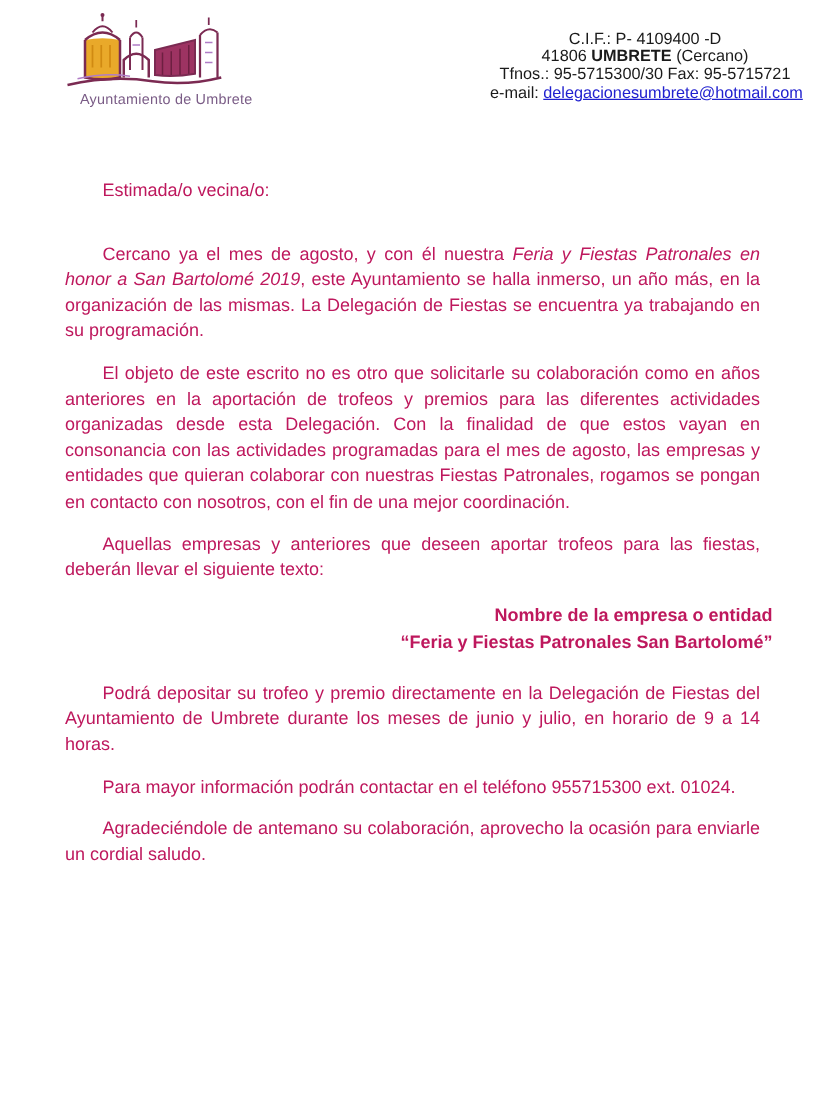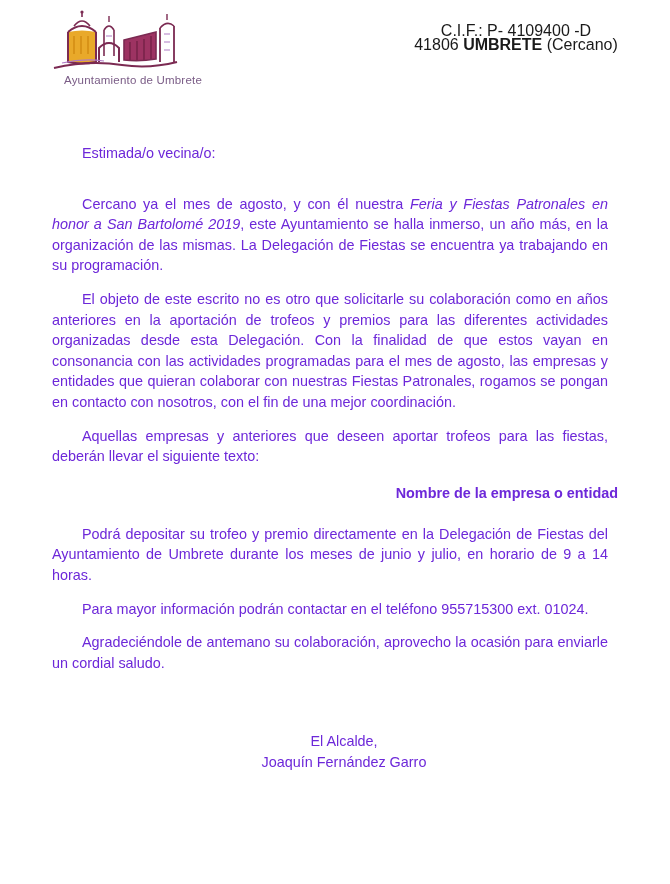--- a/index.html
+++ b/index.html
@@ -48,42 +48,42 @@
     text-align: right;
   }
 
   .contact-block {
     position: absolute;
     left: 392px;
     top: 24px;
     width: 248px;
     text-align: center;
     font-family: "Liberation Sans", sans-serif;
-    font-size: 16px;
+    font-size: 13px;
     line-height: 14.2px;
     color: #1a1a1a;
   }
   .contact-line { white-space: nowrap; }
   .contact-line b { font-weight: bold; }
   .email-label { }
   .email-link {
     color: #2020cf;
     text-decoration: underline;
   }
 
   
   .letter-body {
     position: absolute;
     left: 52px;
     top: 143px;
     width: 566px;
     font-family: "Liberation Sans", sans-serif;
     font-size: 14.4px;
     line-height: 20.6px;
-    color: #6d28d9;
+    color: #be185d;
   }
 
   .salutation {
     margin: 0 0 30px 0;
     padding-left: 30px;
   }
 
   p.para {
     margin: 0 10px 13px 0;
     text-align: justify;
@@ -144,42 +144,41 @@
 
       <path d="M10,58 Q45,50 78,55 Q105,59 133,52" stroke="#7b2a52" stroke-width="2" fill="none"></path>
       <path d="M18,53 Q40,48 60,51" stroke="#b07cc6" stroke-width="1.2" fill="none"></path>
     </svg>
     <div class="logo-caption">Ayuntamiento de Umbrete</div>
   </div>
 
   <div class="contact-block">
     <div class="contact-line">C.I.F.: P- 4109400 -D</div>
     <div class="contact-line"><span>41806 </span><b>UMBRETE</b><span> (Cercano)</span></div>
+    <div class="contact-line">Tfnos.: 95-5715300/30  Fax: 95-5715721</div>
+    <div class="contact-line"><span class="email-label">e-mail: </span><a class="email-link" href="#">delegacionesumbrete@hotmail.com</a></div>
   </div>
 
 </div>
 
 <div class="letter-body">
 
   <div class="salutation">Estimada/o vecina/o:</div>
 
   <div id="paras-before">
       <p class="para"><span>Cercano ya el mes de agosto, y con él nuestra </span><i>Feria y Fiestas Patronales en honor a San Bartolomé 2019</i><span>, este Ayuntamiento se halla inmerso, un año más, en la organización de las mismas. La Delegación de Fiestas se encuentra ya trabajando en su programación.</span></p>
       <p class="para"><span>El objeto de este escrito no es otro que solicitarle su colaboración como en años anteriores en la aportación de trofeos y premios para las diferentes actividades organizadas desde esta Delegación.  Con la finalidad de que estos vayan en consonancia con las actividades programadas para el mes de agosto, las empresas y entidades que quieran colaborar con nuestras Fiestas Patronales, rogamos se pongan en contacto con nosotros, con el fin de una mejor coordinación.</span></p>
       <p class="para"><span>Aquellas empresas y anteriores que deseen aportar trofeos para las fiestas, deberán llevar el siguiente texto:</span></p>
     </div>
 
   <div class="center-block">
     <span class="cb-line">Nombre de la empresa o entidad</span>
+    <span class="cb-line">“Feria y Fiestas Patronales San Bartolomé”</span>
   </div>
 
   <div id="paras-after">
       <p class="para"><span>Podrá depositar su trofeo y premio directamente en la Delegación de Fiestas del Ayuntamiento de Umbrete durante los meses de  junio y julio, en horario de 9 a 14 horas.</span></p>
       <p class="para"><span>Para mayor información podrán contactar en el teléfono 955715300 ext. 01024.</span></p>
       <p class="para"><span>Agradeciéndole de antemano su colaboración, aprovecho la ocasión para enviarle un cordial saludo.</span></p>
     </div>
 
-  <div class="signature">
-    <span class="sig-line">El Alcalde,</span>
-    <span class="sig-line">Joaquín Fernández Garro</span>
-  </div>
 
 </div>
 
 </body></html>

